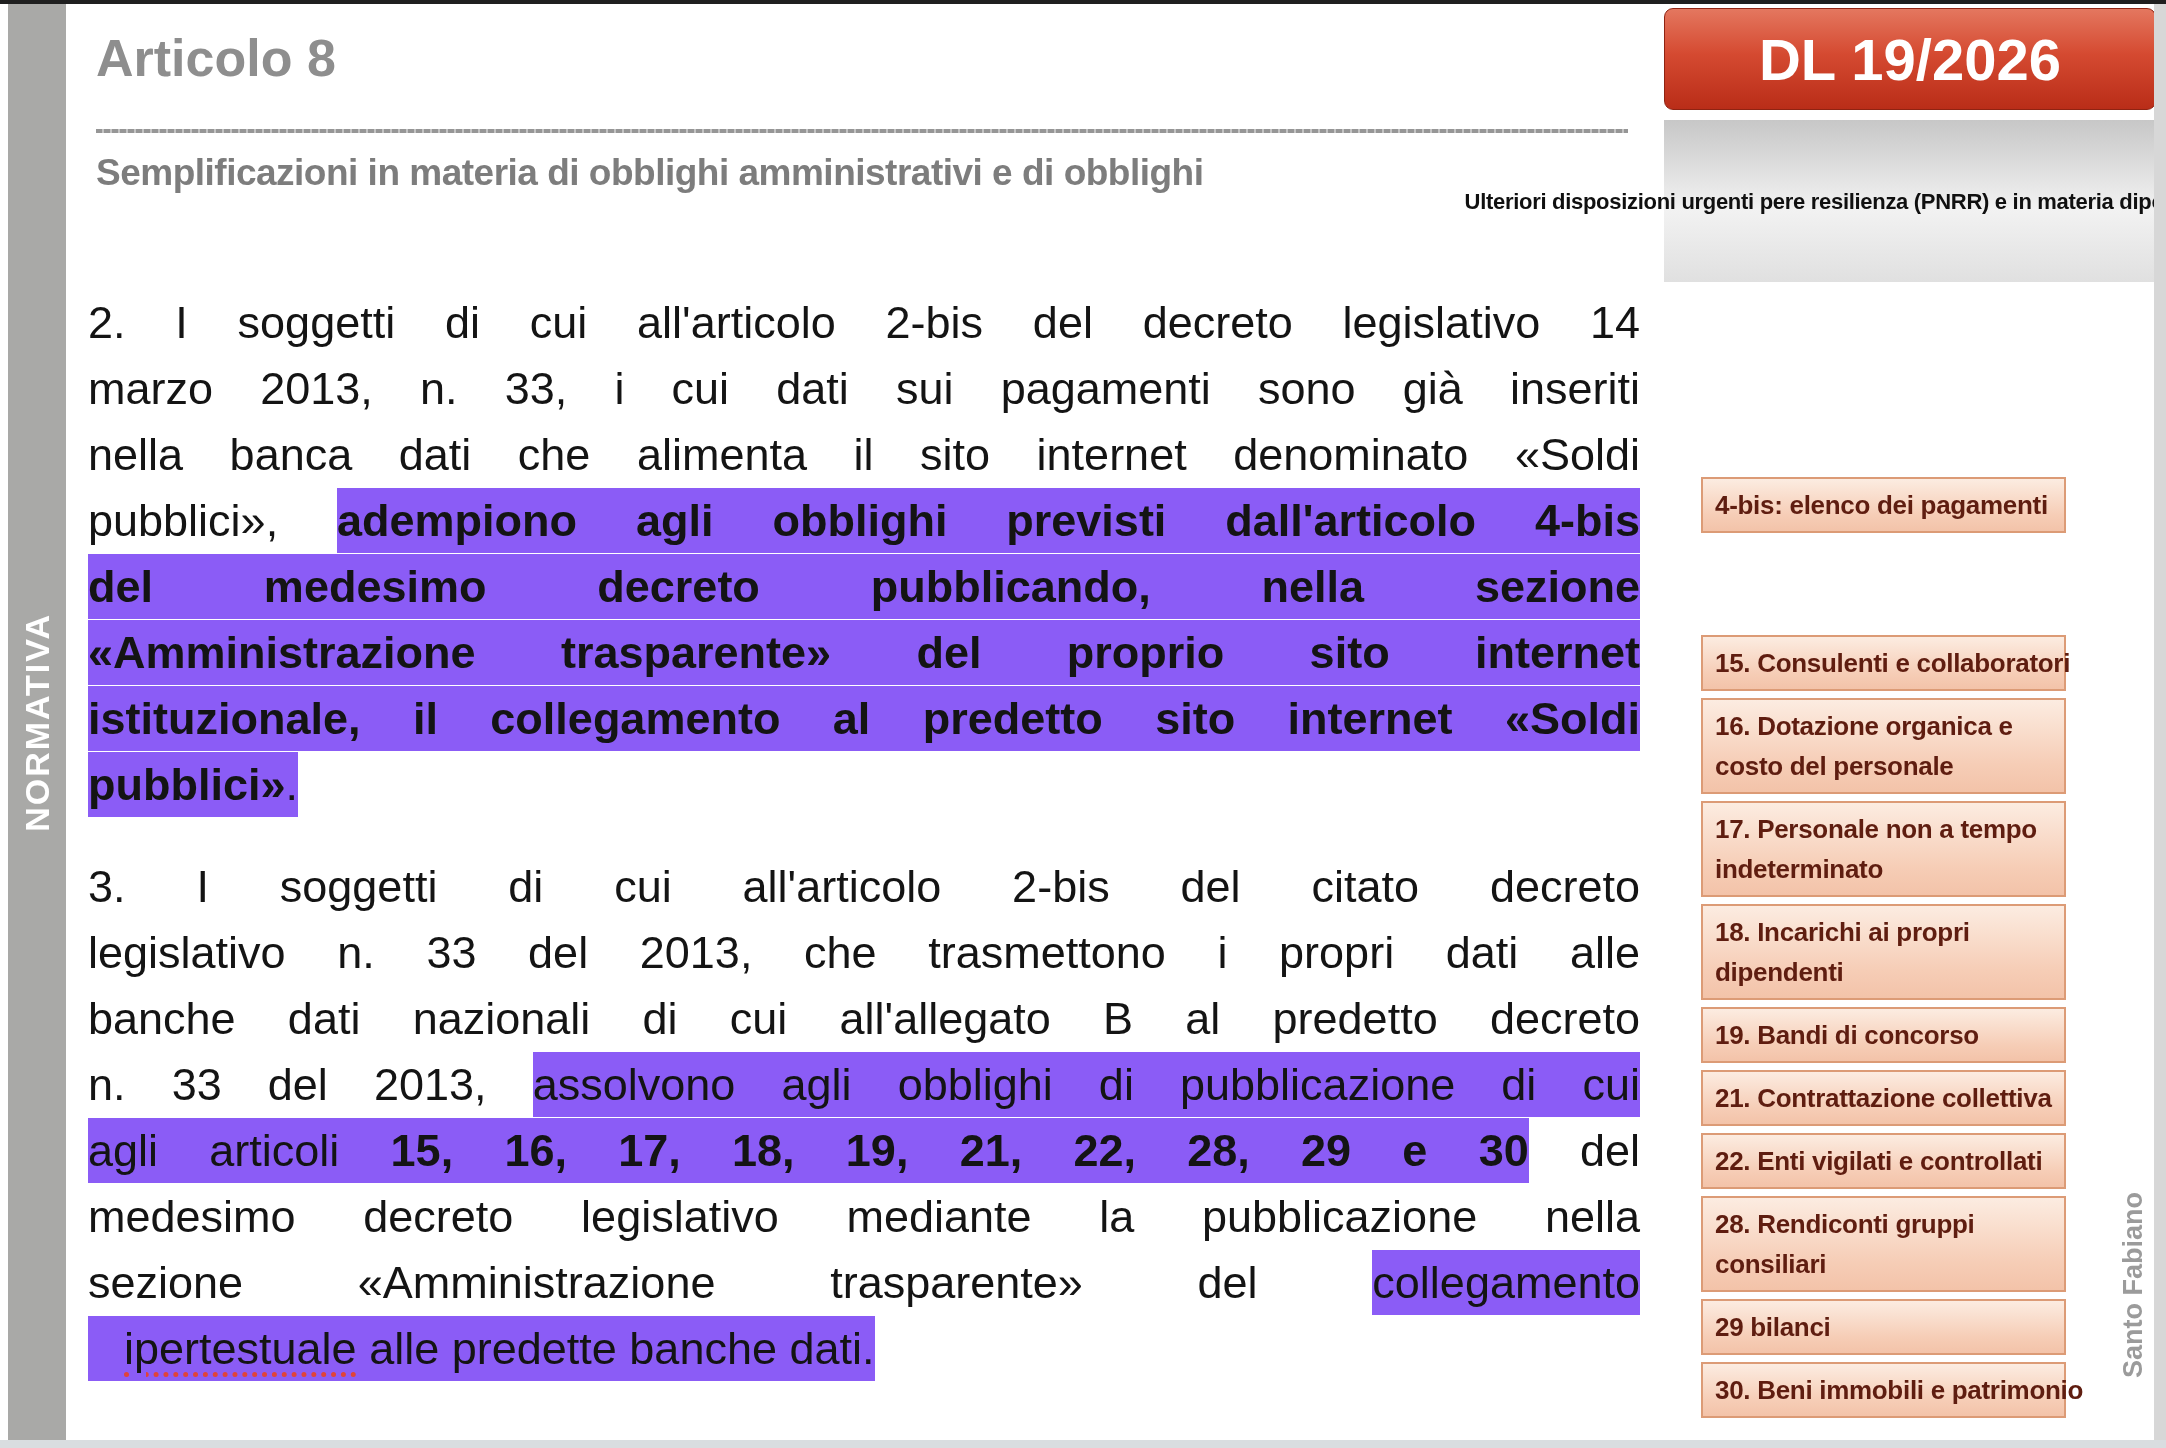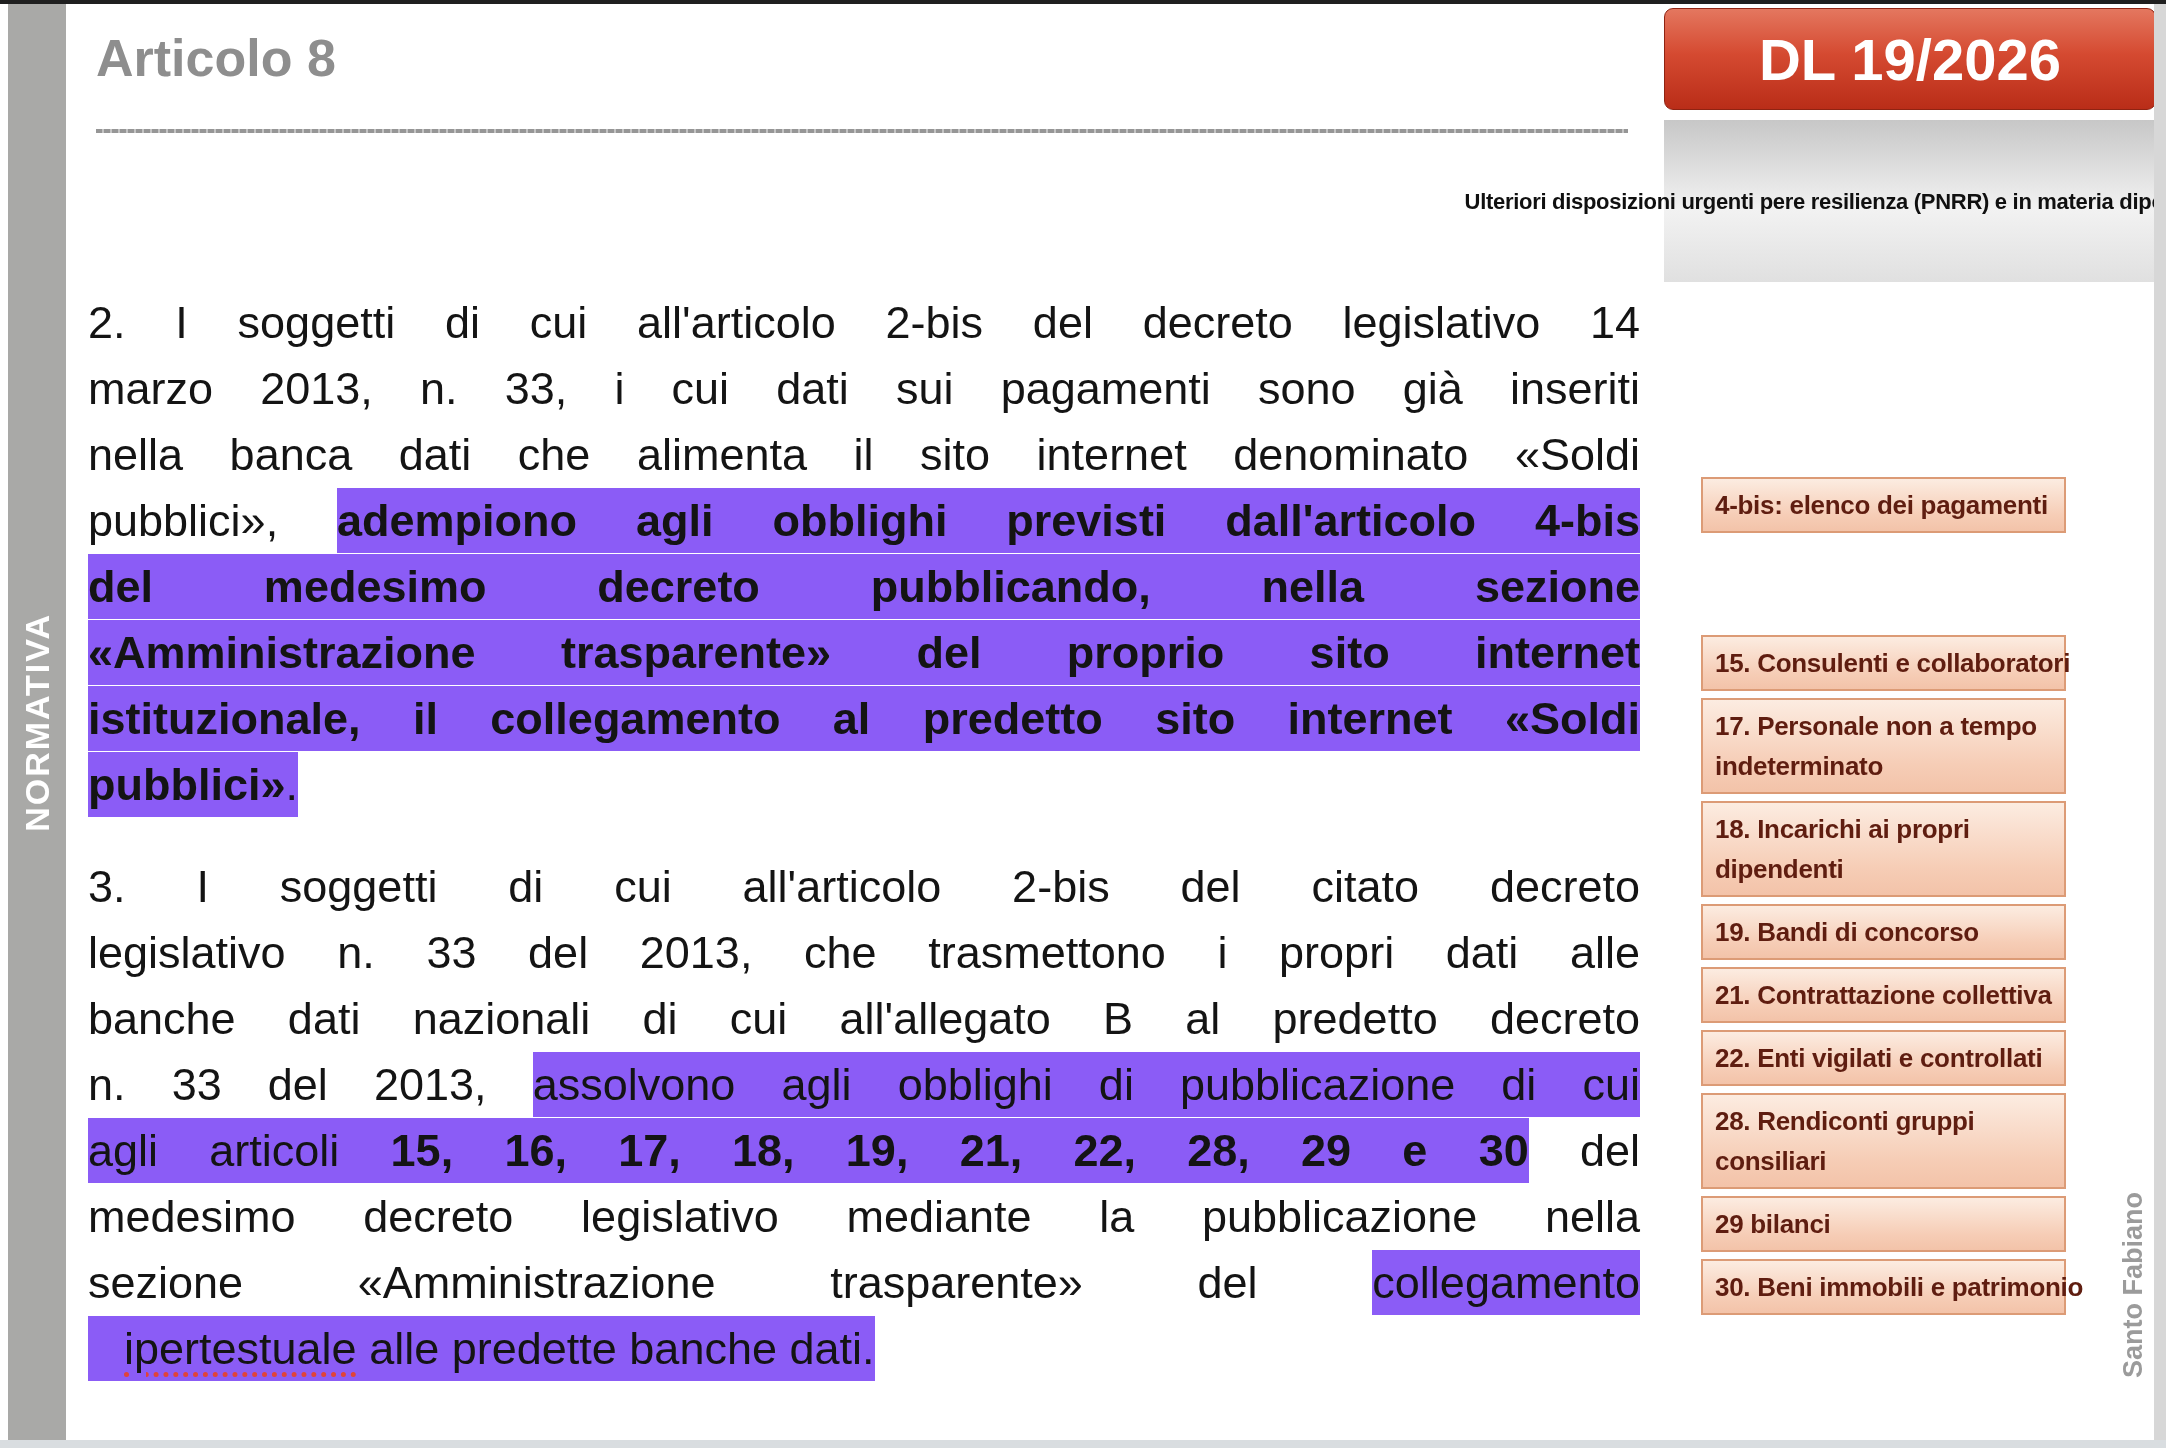--- a/index.html
+++ b/index.html
@@ -103,20 +103,21 @@
 
   <div class="normativa-bar">
     <span>NORMATIVA</span>
   </div>
 
   <div class="slide-title">Articolo 8</div>
 
   <div class="title-divider"></div>
 
   <div class="slide-subtitle">
+    <div>Semplificazioni in materia di obblighi amministrativi e di obblighi</div>
   </div>
 
   <div class="body-text">
       <div class="para">
         <div class="tline"><span>2. I soggetti di cui all'articolo 2-bis del decreto legislativo 14</span></div>
         <div class="tline"><span>marzo 2013, n. 33, i cui dati sui pagamenti sono già inseriti</span></div>
         <div class="tline"><span>nella banca dati che alimenta il sito internet denominato «Soldi</span></div>
         <div class="tline"><span>pubblici», </span><span class="hl b">adempiono agli obblighi previsti dall'articolo 4-bis</span></div>
         <div class="tline"><span class="hl b">del medesimo decreto pubblicando, nella sezione</span></div>
         <div class="tline"><span class="hl b">«Amministrazione trasparente» del proprio sito internet</span></div>
@@ -146,20 +147,24 @@
   </div>
 
   <div class="toc-list">
       <div class="toc-item gap-after">
         <div>4-bis: elenco dei pagamenti</div>
       </div>
       <div class="toc-item">
         <div>15. Consulenti e collaboratori</div>
       </div>
       <div class="toc-item">
+        <div>16. Dotazione organica e</div>
+        <div>costo del personale</div>
+      </div>
+      <div class="toc-item">
         <div>17. Personale non a tempo</div>
         <div>indeterminato</div>
       </div>
       <div class="toc-item">
         <div>18. Incarichi ai propri</div>
         <div>dipendenti</div>
       </div>
       <div class="toc-item">
         <div>19. Bandi di concorso</div>
       </div>

